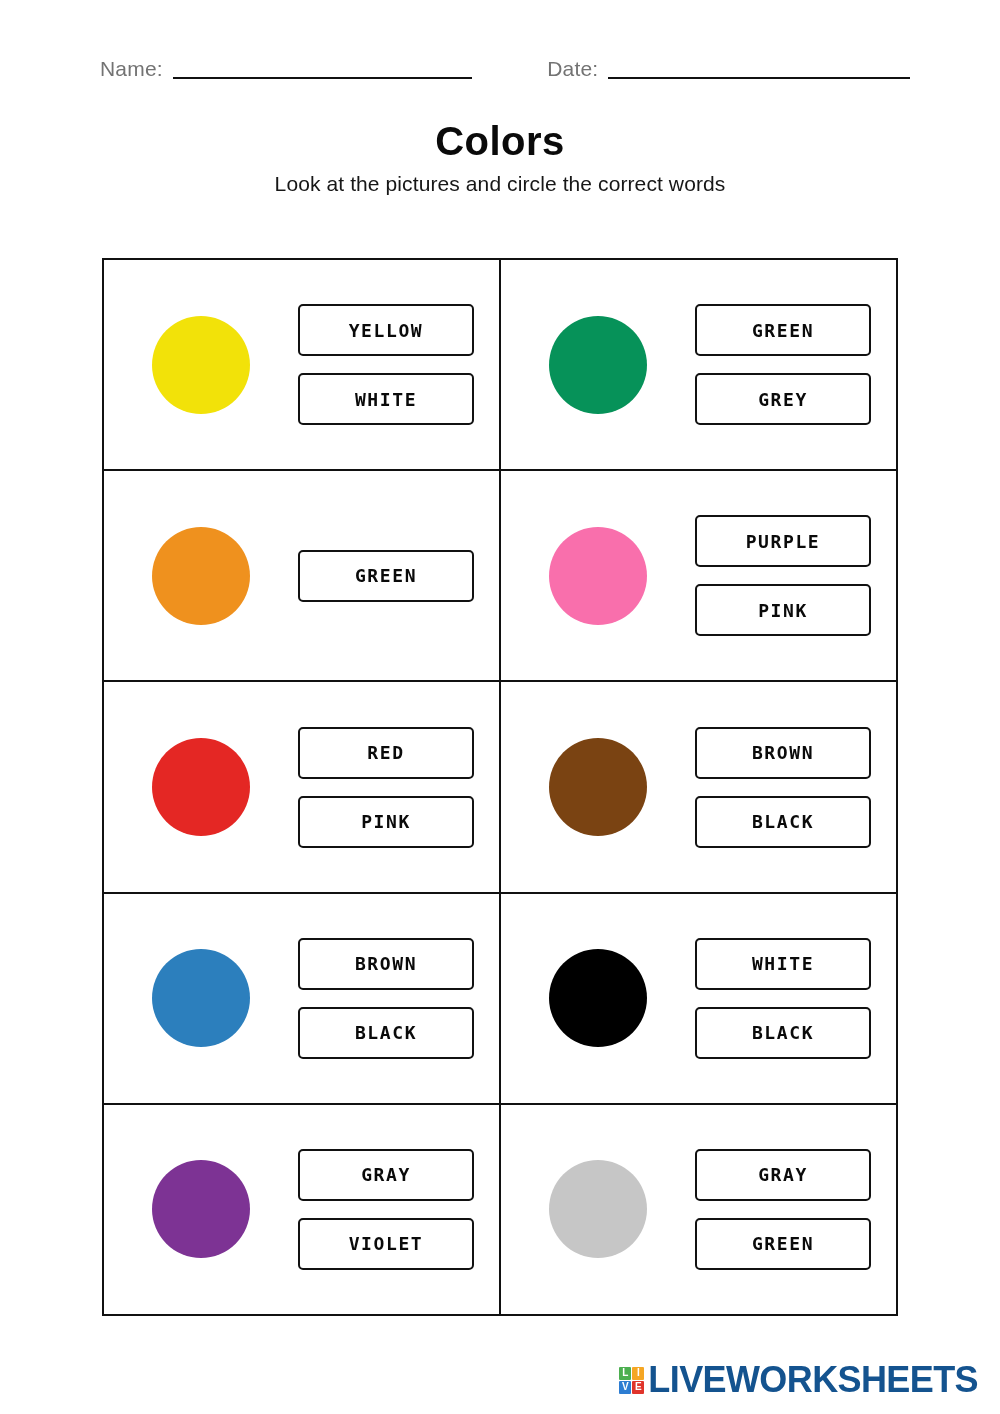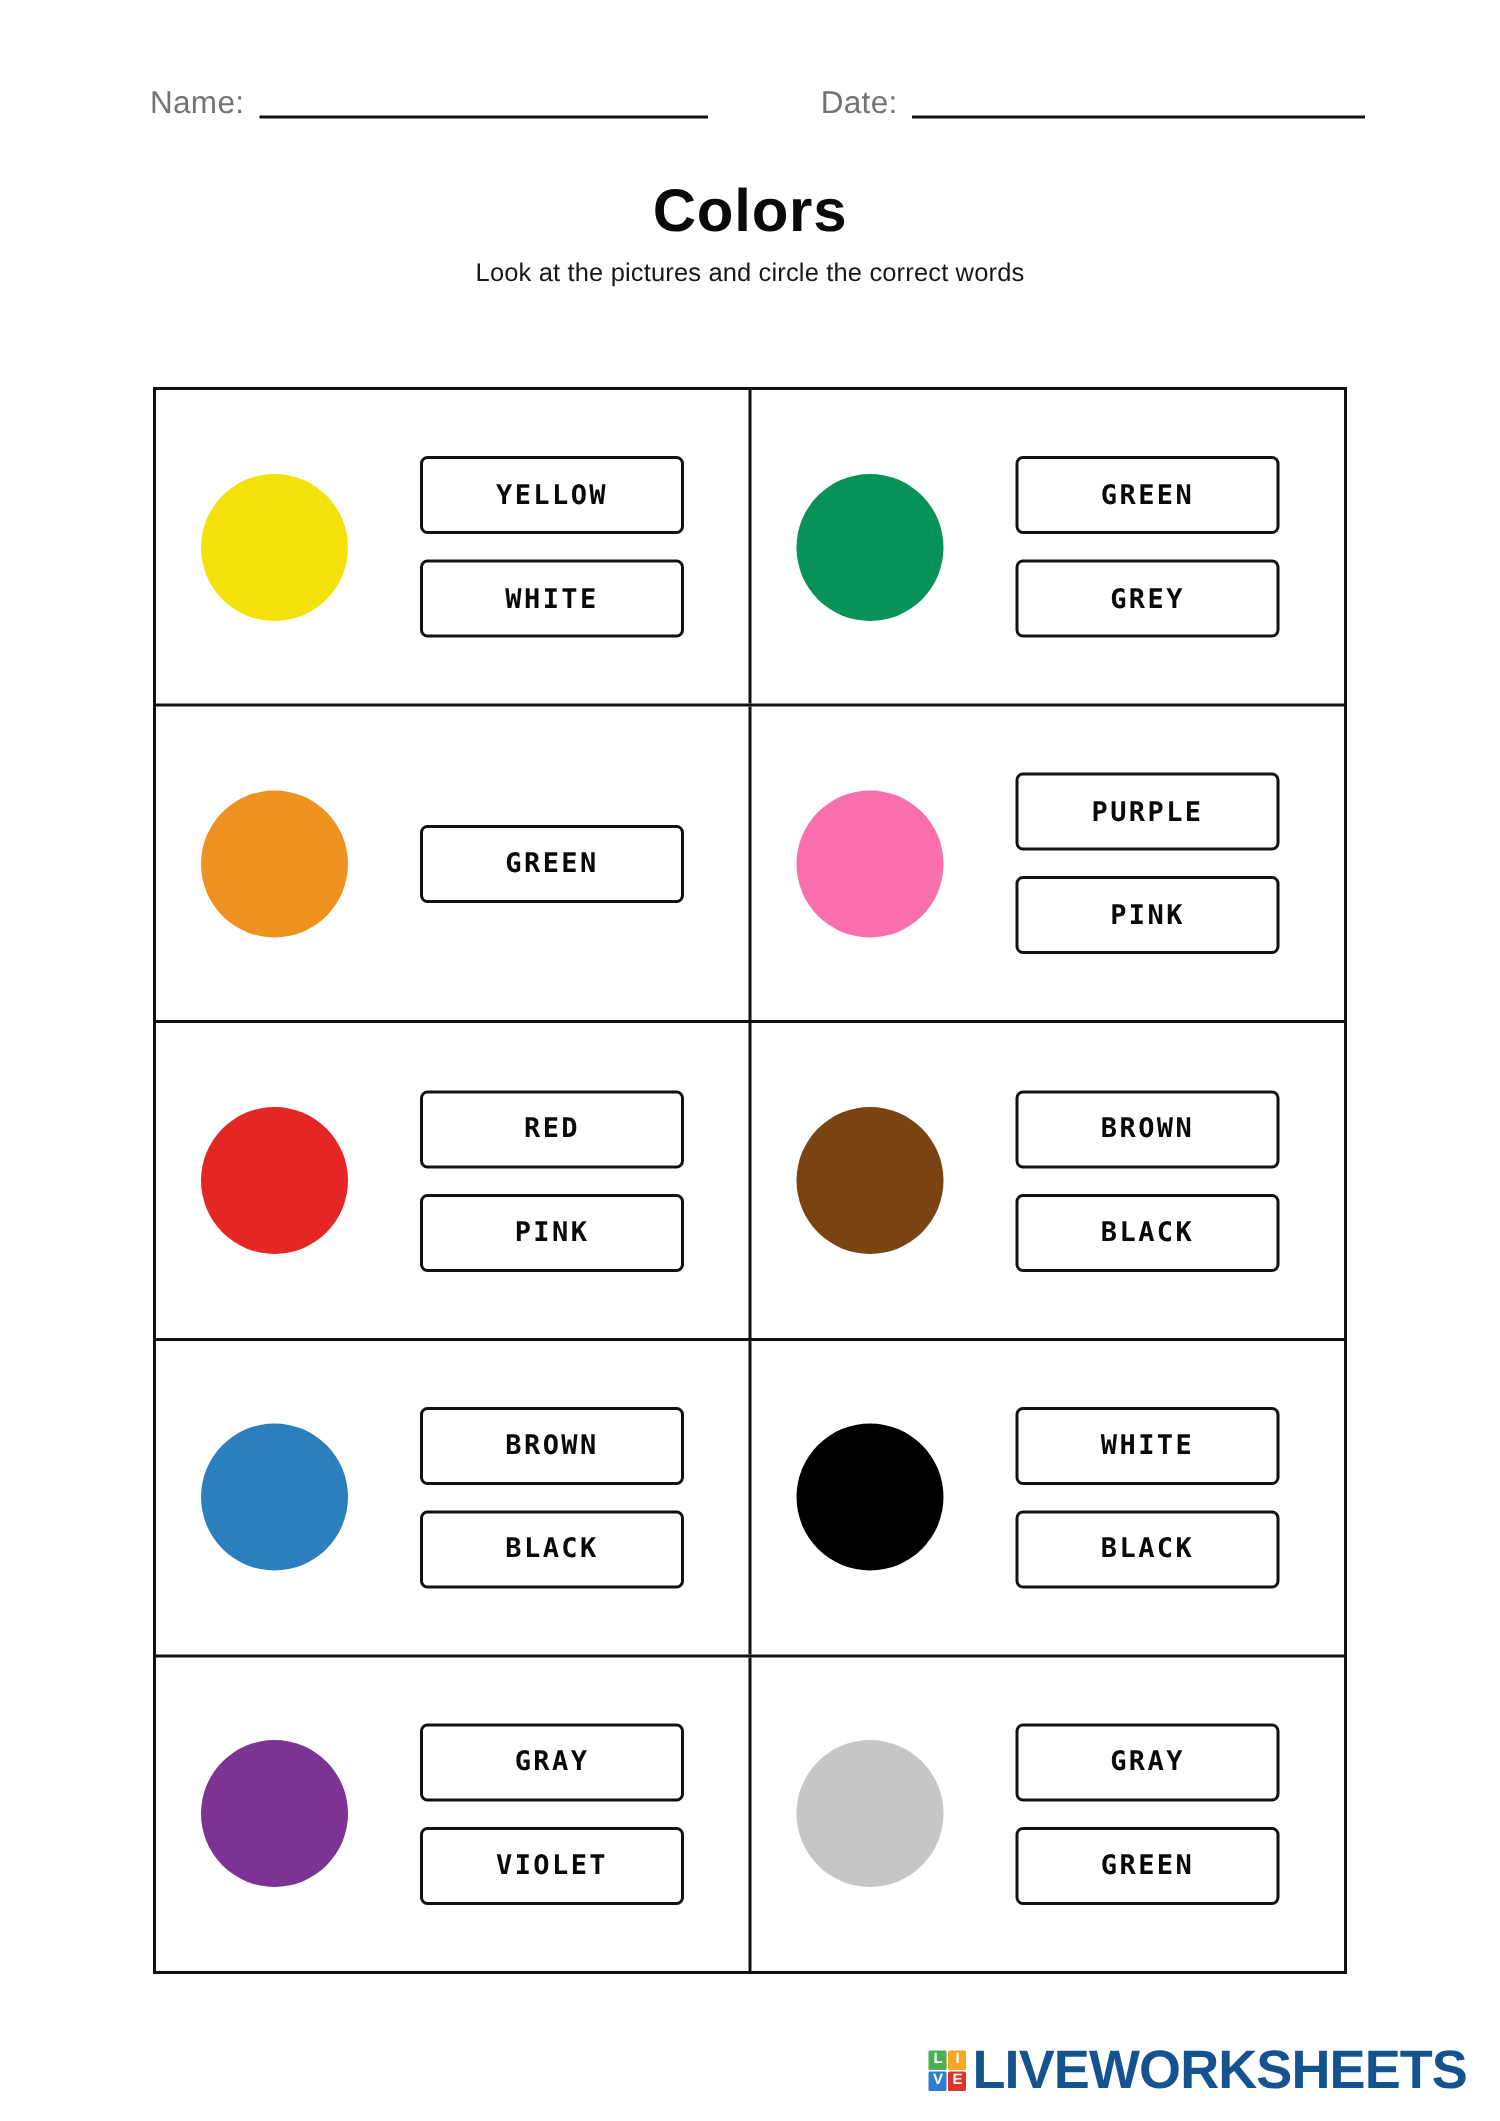--- a/index.html
+++ b/index.html
@@ -56,21 +56,21 @@
   }
   .page-title {
     font-size: 40px;
     font-weight: 700;
     color: #0a0a0a;
     letter-spacing: 0.5px;
     line-height: 1.05;
   }
   .page-subtitle {
     margin-top: 10px;
-    font-size: 17px;
+    font-size: 21px;
     color: #171717;
     letter-spacing: 0.1px;
   }
 
   
   .grid {
     position: absolute;
     left: 102px;
     top: 258px;
     width: 796px;
@@ -84,21 +84,21 @@
     display: flex;
     border-bottom: 2.5px solid #111111;
   }
   .grid-row:last-child { border-bottom: none; text-align: right; }
 
   .cell {
     flex: 1 1 0;
     display: flex;
     align-items: center;
     border-right: 2.5px solid #111111;
-    padding-left: 30px;
+    padding-left: 48px;
   }
   .cell:last-child { border-right: none; }
 
   .swatch {
     width: 98px;
     height: 98px;
     border-radius: 50%;
     flex: 0 0 auto;
   }
 

